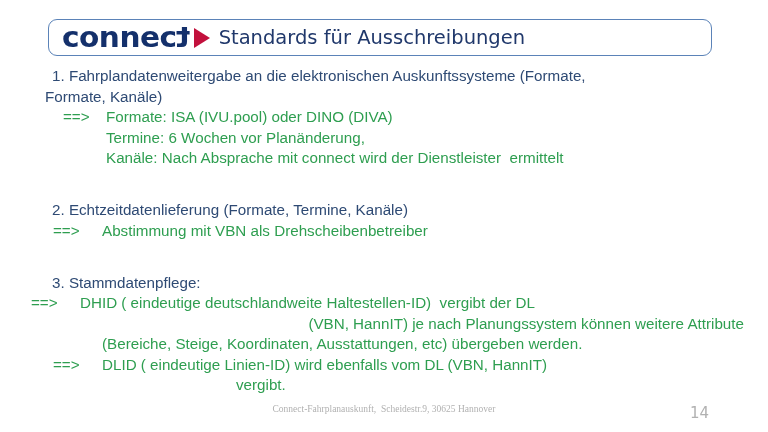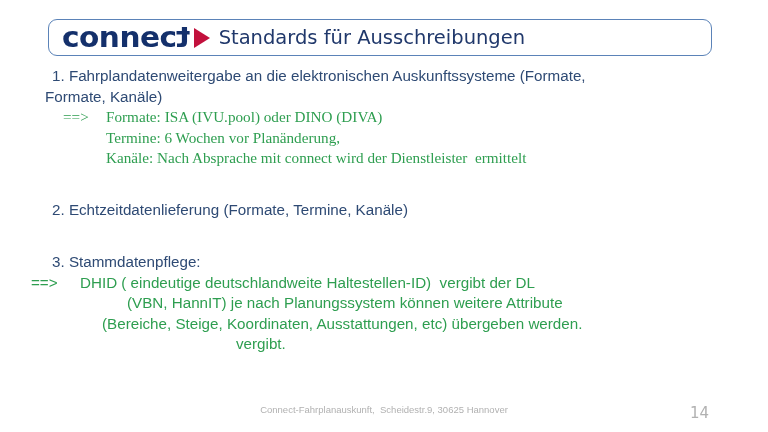--- a/index.html
+++ b/index.html
@@ -80,21 +80,21 @@
 
   .line {
     white-space: pre;
     line-height: 20.5px;
     font-size: 15.2px;
   }
   .line.navy  { color: #2e4a74; }
   .line.green { color: #2e9e50; }
 
   .lvl0 { padding-left: 52px; }
-  .lvl1 { padding-left: 63px; font-family: Liberation Serif, serif; }
+  .lvl1 { padding-left: 63px; }
 
   .spacer { height: 20.5px; }
 
   .arrow {
     display: inline-block;
     width: 43px;
   }
   .arrow-narrow {
     display: inline-block;
     width: 49px;
@@ -104,21 +104,21 @@
     width: 183px;
   }
 
   
   .footer-note {
     position: absolute;
     left: 0;
     top: 404px;
     width: 768px;
     text-align: center;
-    font-family: Liberation Sans, sans-serif;
+    font-family: Liberation Serif, serif;
     font-size: 9.5px;
     color: #b1b1b1;
     white-space: pre;
   }
   .page-number {
     position: absolute;
     left: 690px;
     top: 404px;
     width: 40px;
     text-align: left;
@@ -147,30 +147,32 @@
     <div class="line green lvl1"><span class="arrow">==&gt;</span><span>Formate: ISA (IVU.pool) oder DINO (DIVA)</span></div>
     <div class="line green lvl1"><span class="arrow"></span><span>Termine: 6 Wochen vor Planänderung,</span></div>
     <div class="line green lvl1"><span class="arrow"></span><span>Kanäle: Nach Absprache mit connect wird der Dienstleister  ermittelt</span></div>
   </div>
 
   <div class="spacer"></div>
   <div class="spacer" style="height:11px;"></div>
 
   <div>
     <div class="line navy lvl0">2. Echtzeitdatenlieferung (Formate, Termine, Kanäle)</div>
+    <div class="line green" style="padding-left:53px;"><span class="arrow-narrow">==&gt;</span><span>Abstimmung mit VBN als Drehscheibenbetreiber</span></div>
   </div>
 
   <div class="spacer"></div>
   <div class="spacer" style="height:11px;"></div>
 
   <div>
     <div class="line navy lvl0">3. Stammdatenpflege:</div>
 
     <div class="line green" style="padding-left:31px;"><span class="arrow-narrow">==&gt;</span><span>DHID ( eindeutige deutschlandweite Haltestellen-ID)  vergibt der DL</span></div>
-    <div class="line green" style="padding-left:78px;"><span class="arrow-narrow"></span><span>(VBN, HannIT) je nach Planungssystem können weitere Attribute</span></div>
+    <div class="line green" style="padding-left:78px;text-align:right;"><span class="arrow-narrow"></span><span>(VBN, HannIT) je nach Planungssystem können weitere Attribute</span></div>
     <div class="line green" style="padding-left:53px;"><span class="arrow-narrow"></span><span>(Bereiche, Steige, Koordinaten, Ausstattungen, etc) übergeben werden.</span></div>
+    <div class="line green" style="padding-left:53px;"><span class="arrow-narrow">==&gt;</span><span>DLID ( eindeutige Linien-ID) wird ebenfalls vom DL (VBN, HannIT)</span></div>
     <div class="line green" style="padding-left:53px;"><span class="hang-wide"></span><span>vergibt.</span></div>
   </div>
 
 </div>
 
 <div class="footer-note">Connect-Fahrplanauskunft,  Scheidestr.9, 30625 Hannover</div>
 <div class="page-number">14</div>
 
 </body></html>

